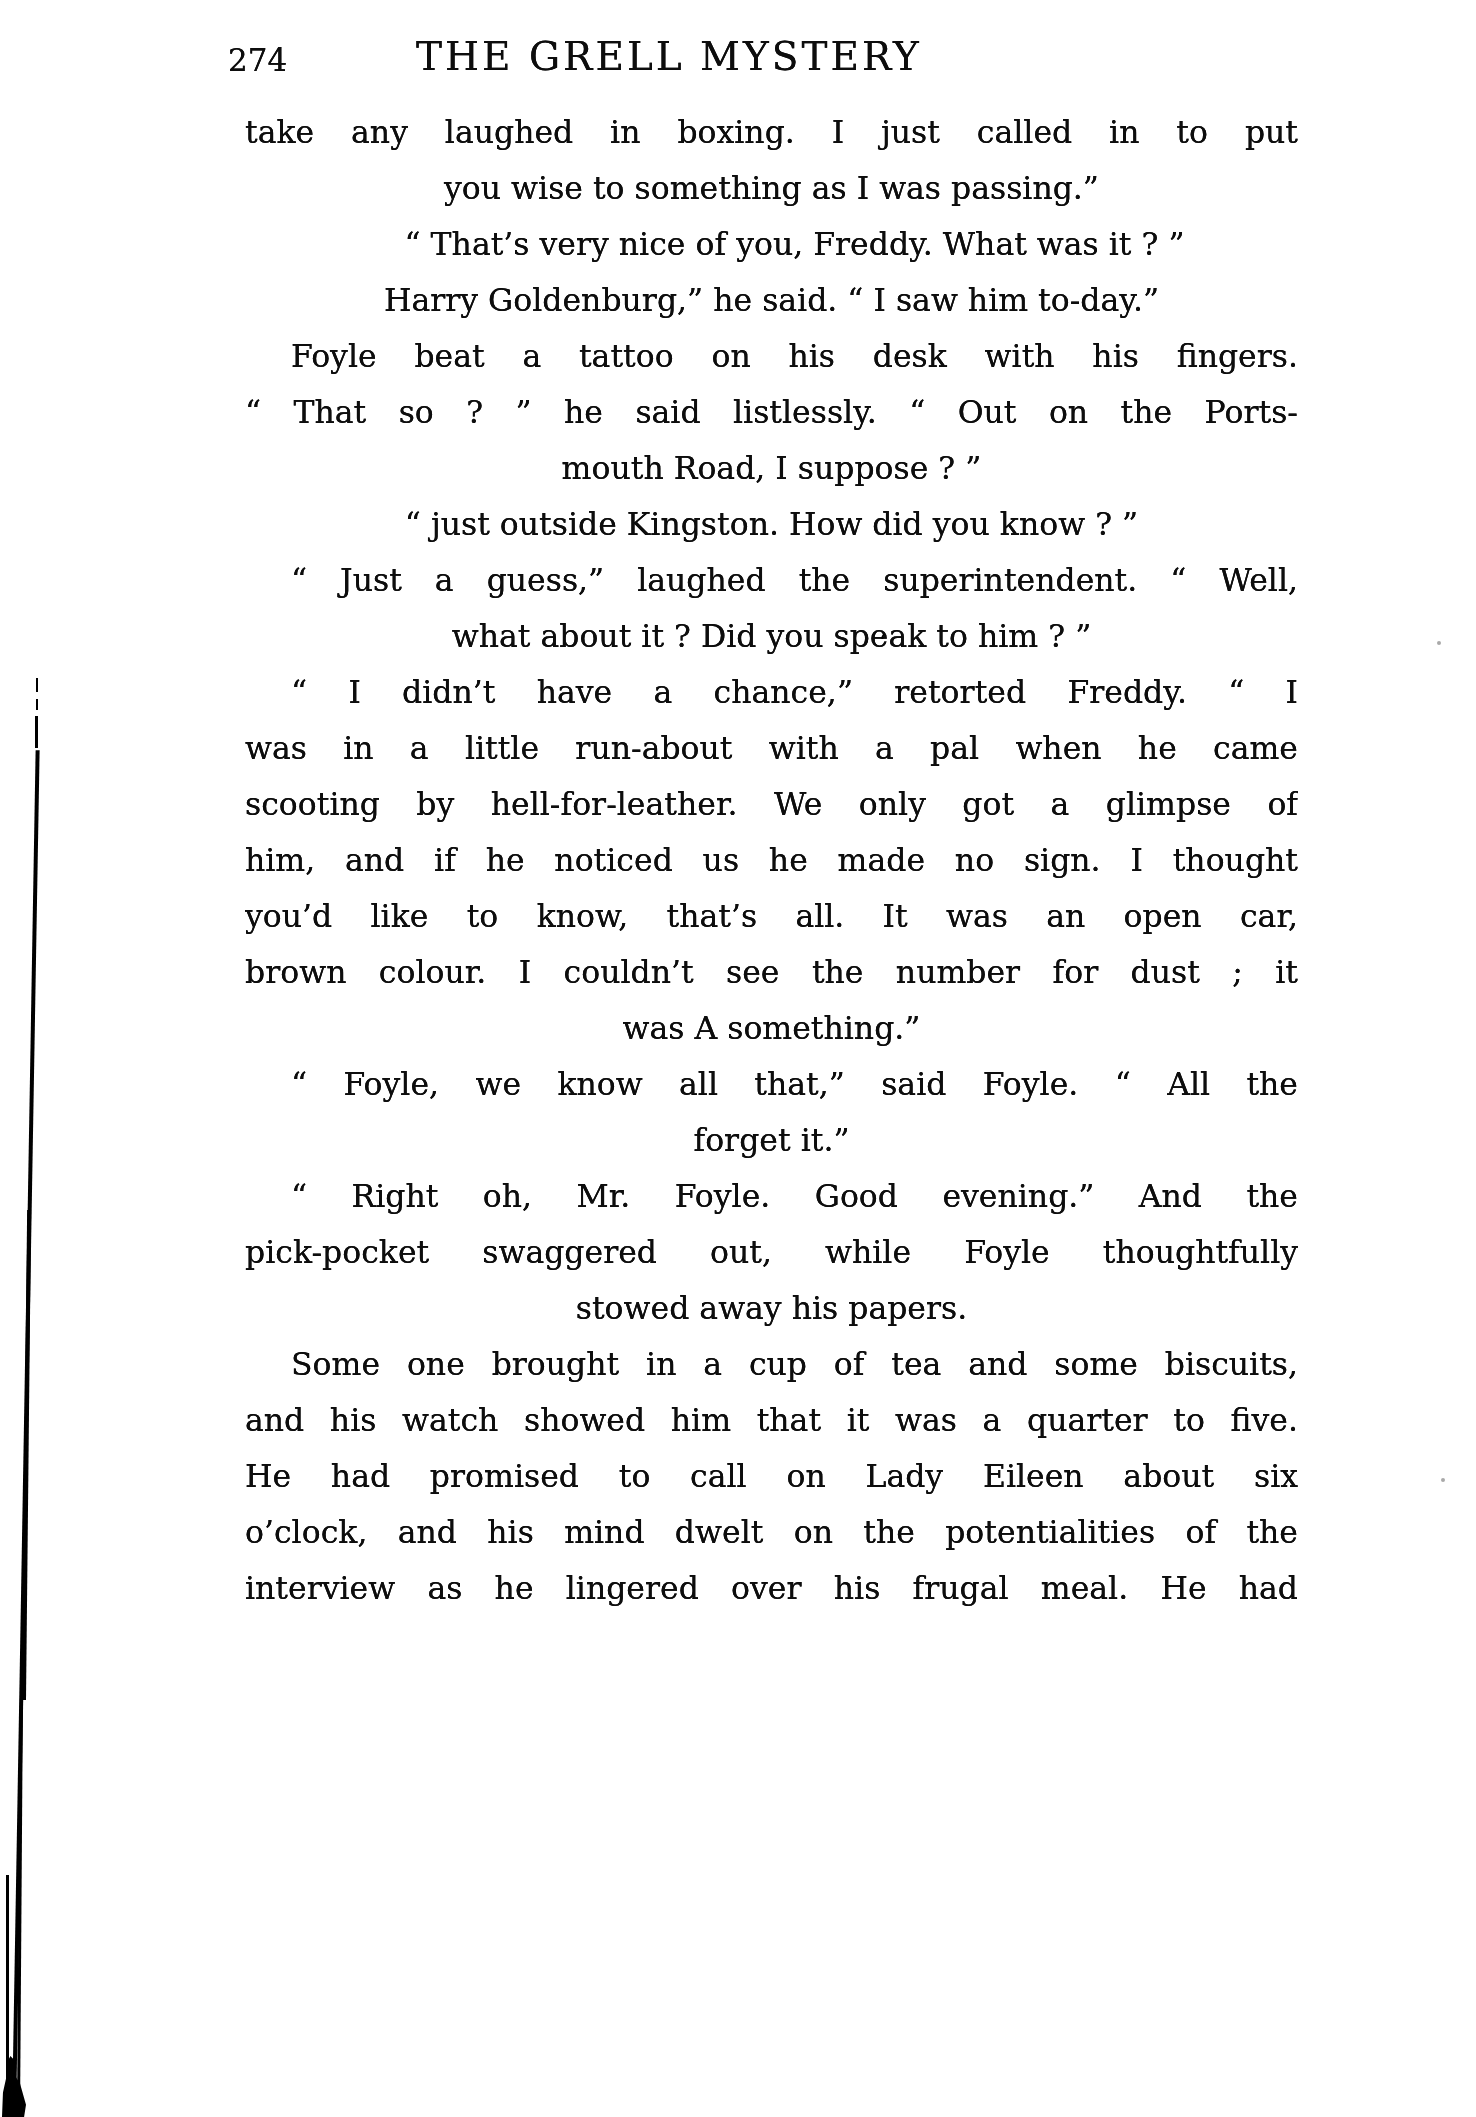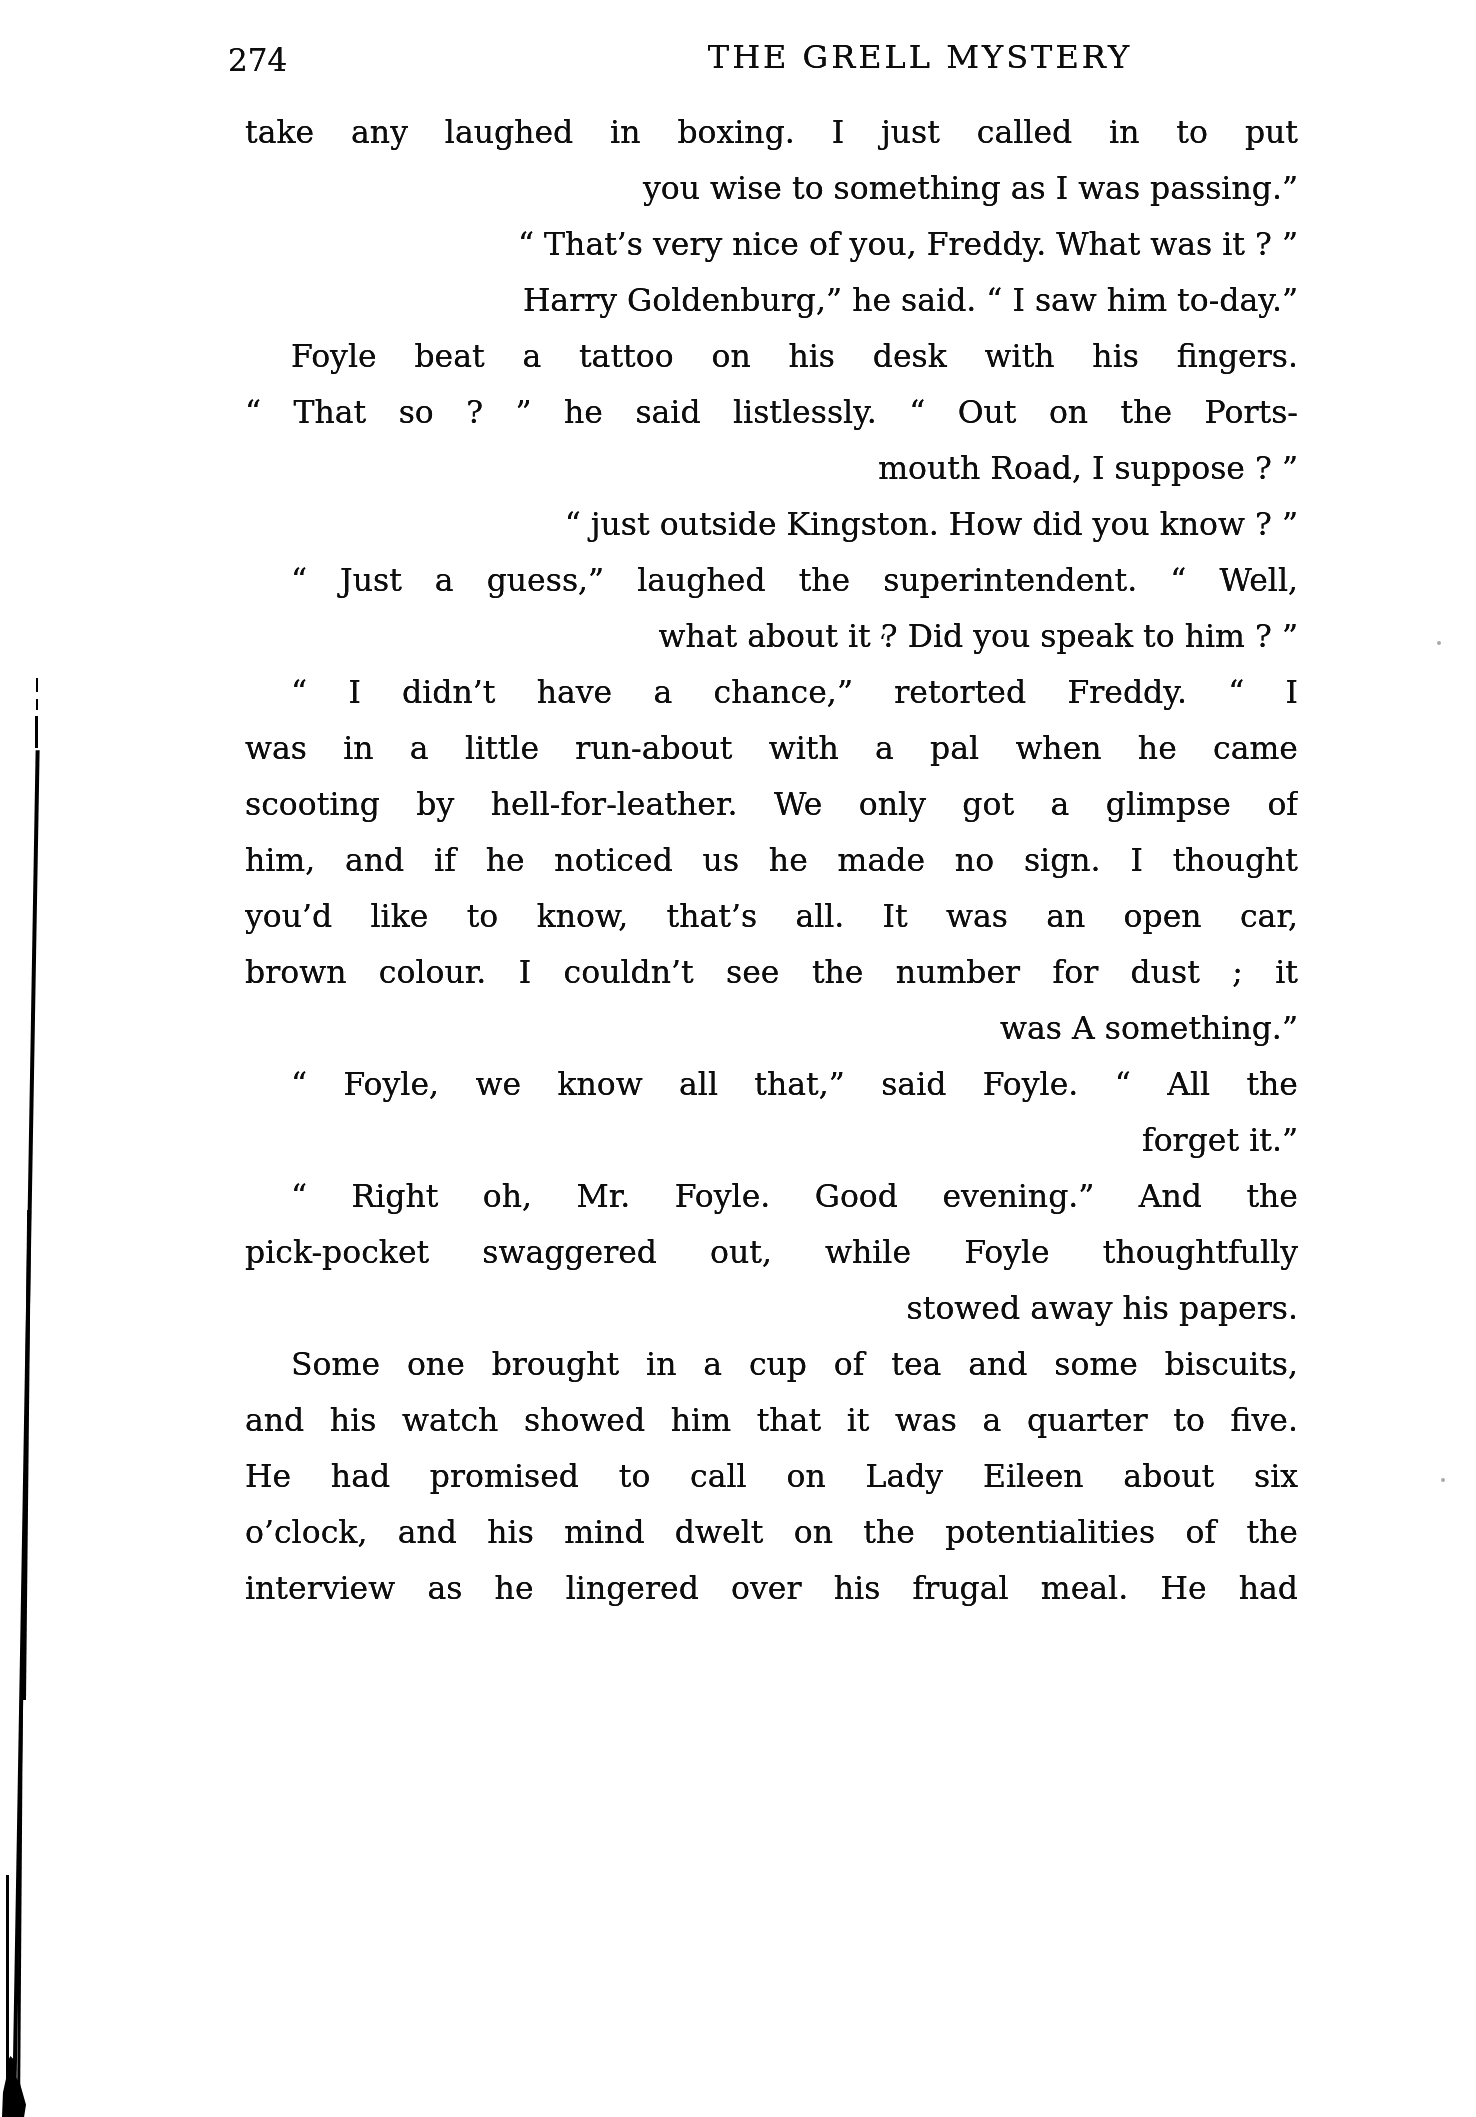--- a/index.html
+++ b/index.html
@@ -11,32 +11,32 @@
     font-family:"DejaVu Serif", serif;
     color:#0d0d0d;
     padding-left:43px;
   }
   .pagenum {
     position:absolute; left:228px; top:40px;
     font-size:31px; line-height:40px;
     text-shadow:0 0 0.5px currentColor;
   }
   .running-title {
-    position:absolute; left:432px; top:34px; width:700px;
-    text-align:right;
-    font-size:32px; line-height:46px; letter-spacing:3px;
+    position:absolute; left:416px; top:34px; width:700px;
+    text-align:left;
+    font-size:39px; line-height:46px; letter-spacing:3px;
     text-shadow:0 0 0.6px currentColor;
     white-space:nowrap;
   }
   .body-text {
     position:absolute; left:245px; top:104px; width:1053px;
     font-size:31.5px;
     text-shadow:0 0 0.45px currentColor;
   }
-  .line { height:56px; line-height:56px; overflow:hidden; text-align:right; }
+  .line { height:56px; line-height:56px; overflow:hidden; text-align:center; }
   .line.just { text-align:justify; text-align-last:justify; }
   .line.just::after { content:""; display:inline-block; width:100%; height:0; }
   .line.ind { text-indent:46px; }
 
   
   .artifact { position:absolute; background:#000; }
   .art-dash1 { left:36px; top:678px; width:2px; height:14px; }
   .art-dash2 { left:36px; top:699px; width:2px; height:11px; }
   .art-dash3 { left:35px; top:716px; width:3px; height:32px; }
   .art-line-main {

